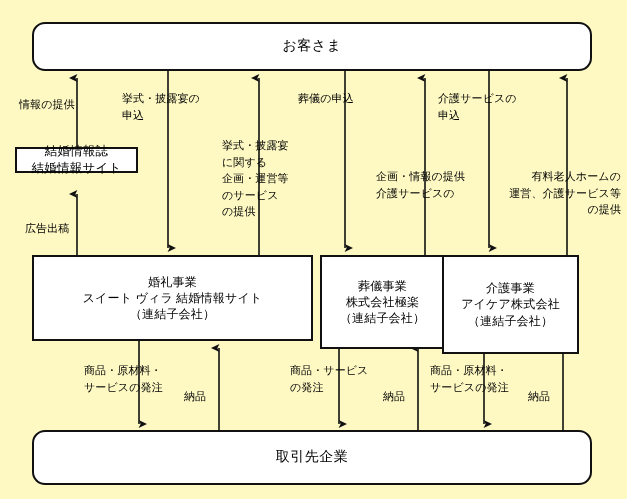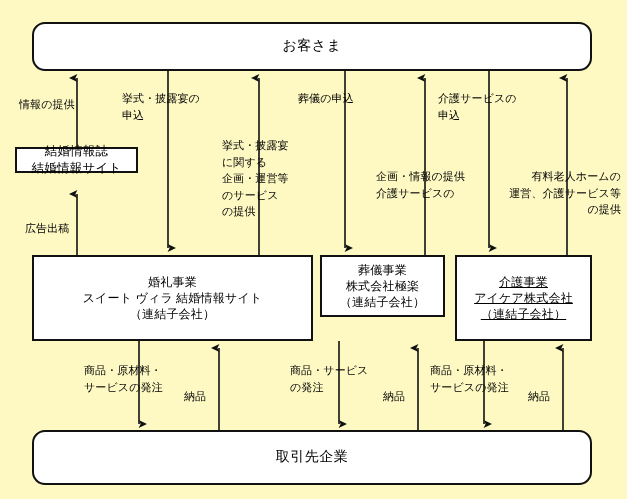--- a/index.html
+++ b/index.html
@@ -116,29 +116,29 @@
   </div>
 
   <div class="node" style="left:32px; top:255px; width:281px; height:86px;">
     <div class="inner">
       <span class="biz-label line">婚礼事業</span>
       <span class="biz-label line">スイート ヴィラ 結婚情報サイト</span>
       <span class="biz-label line">（連結子会社）</span>
     </div>
   </div>
 
-  <div class="node" style="left:320px; top:255px; width:125px; height:62px;">
+  <div class="node" style="left:320px; top:255px; width:125px; height:94px;">
     <div class="inner">
       <span class="biz-label line">葬儀事業</span>
       <span class="biz-label line">株式会社極楽</span>
       <span class="biz-label line">（連結子会社）</span>
     </div>
   </div>
 
-  <div class="node" style="left:455px; top:255px; width:137px; height:86px;text-decoration:underline;">
+  <div class="node" style="left:442px; top:255px; width:137px; height:99px;">
     <div class="inner">
       <span class="biz-label line">介護事業</span>
       <span class="biz-label line">アイケア株式会社</span>
       <span class="biz-label line">（連結子会社）</span>
     </div>
   </div>
 
   <div class="node rounded" style="left:32px; top:430px; width:560px; height:55px;">
     <div class="inner">
       <span class="actor-label line">取引先企業</span>

